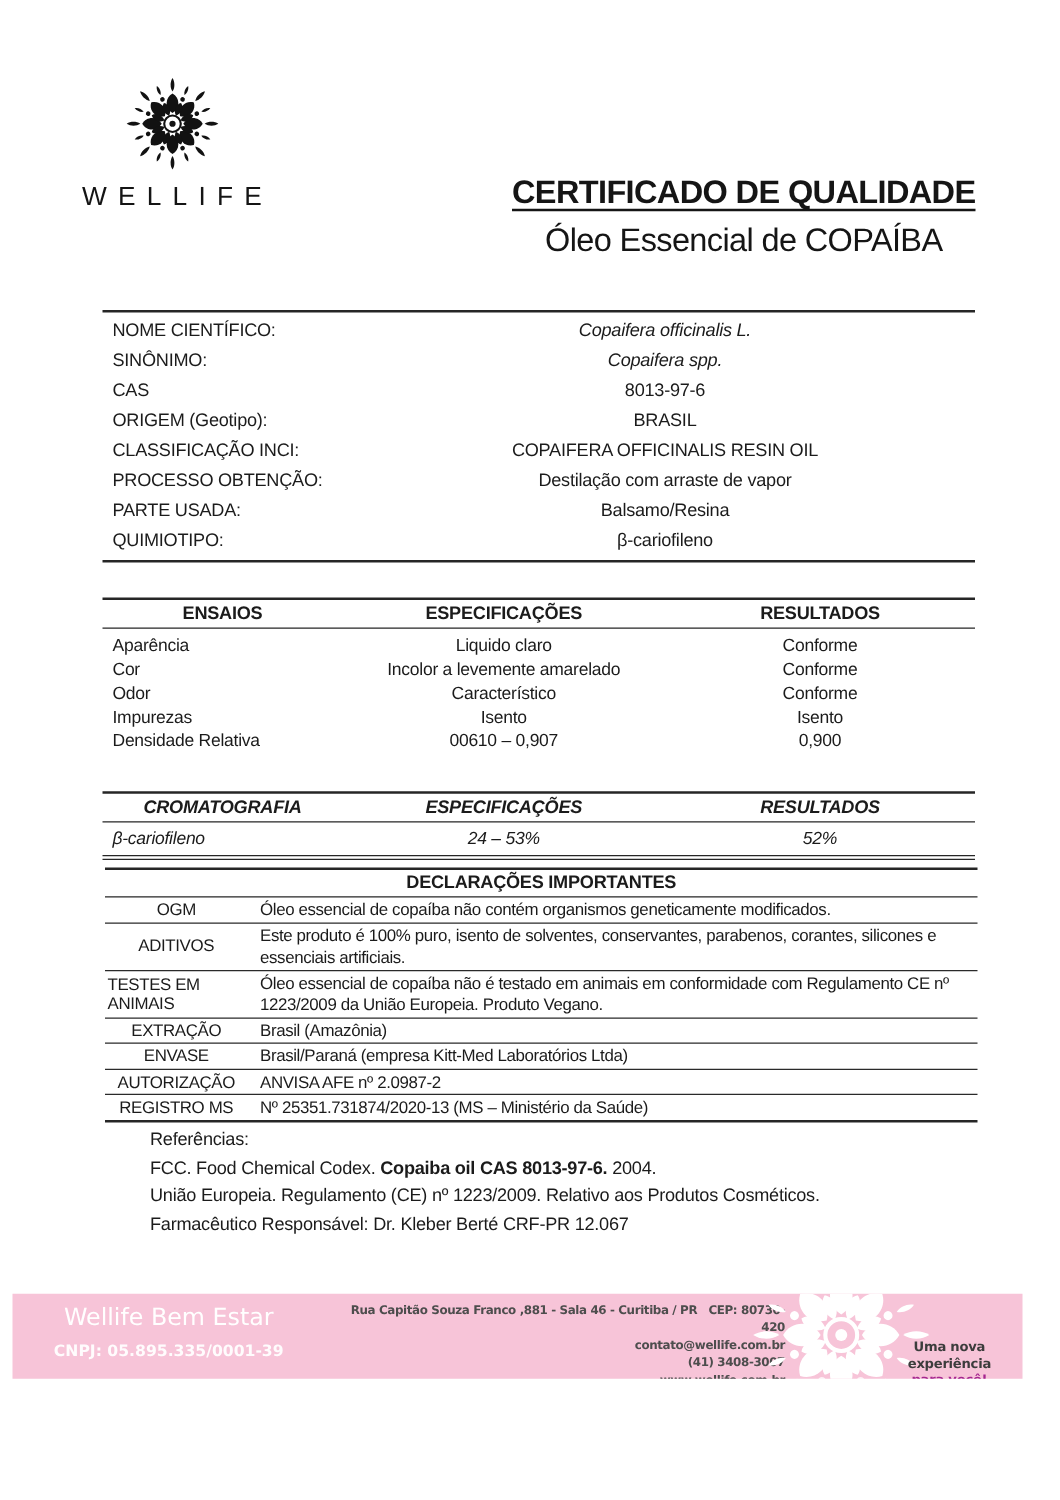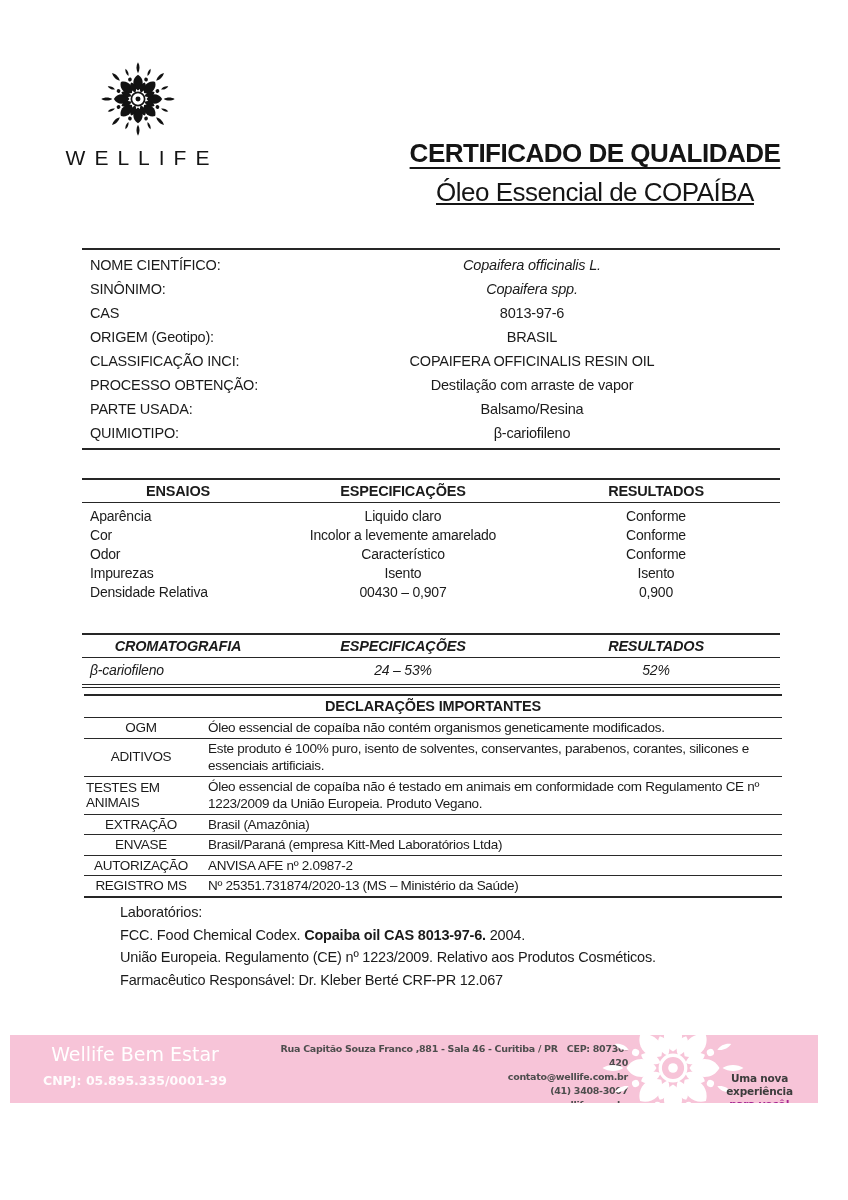--- a/index.html
+++ b/index.html
@@ -7,21 +7,21 @@
         font-family:"Liberation Sans",sans-serif;color:#1b1b1b;}
 
   
   .logo{position:absolute;left:50px;top:60px;width:175px;text-align:center;}
   .logo svg{display:block;margin:0 auto;color:#121212;}
   .wordmark{margin-top:8px;font-size:21px;font-weight:500;letter-spacing:9px;padding-left:9px;color:#141414;}
 
   .title-block{position:absolute;left:392px;top:138px;width:406px;text-align:center;color:#151515;}
   .title-line1{font-size:26px;letter-spacing:-0.5px;font-weight:bold;}
   .title-line1 span{text-decoration:underline;text-decoration-thickness:2px;text-underline-offset:5px;}
-  .title-line2{font-size:26px;letter-spacing:-0.5px;margin-top:8px;text-decoration:underline;}
+  .title-line2{font-size:26px;letter-spacing:-0.5px;margin-top:8px;}
 
   
   .info-table{position:absolute;left:82px;top:248px;width:698px;
               border-top:2px solid #262626;border-bottom:2px solid #262626;padding:3px 0;}
   .info-row{display:flex;height:24px;align-items:center;font-size:14.5px;letter-spacing:-0.2px;}
   .info-label{width:194px;padding-left:8px;}
   .info-value{flex:1;text-align:center;}
   .italic{font-style:italic;}
 
   
@@ -175,21 +175,21 @@
         <div class="col2">Característico</div>
         <div class="col3">Conforme</div>
       </div>
       <div class="spec-row">
         <div class="col1">Impurezas</div>
         <div class="col2">Isento</div>
         <div class="col3">Isento</div>
       </div>
       <div class="spec-row">
         <div class="col1">Densidade Relativa</div>
-        <div class="col2">00430 – 0,907</div>
+        <div class="col2">00610 – 0,907</div>
         <div class="col3">0,900</div>
       </div>
     </div>
   </div>
 
   <div class="spec-table" id="cromatografia">
     <div class="spec-header">
       <div class="col1 c">CROMATOGRAFIA</div>
       <div class="col2 c">ESPECIFICAÇÕES</div>
       <div class="col3 c">RESULTADOS</div>
@@ -244,21 +244,21 @@
     </div>
     <div class="decl-row">
       <div class="decl-label">REGISTRO MS</div>
       <div class="decl-text">
           <span>Nº 25351.731874/2020-13 (MS – Ministério da Saúde)</span>
         </div>
     </div>
   </div>
 
   <div class="refs">
-    <div>Laboratórios:</div>
+    <div>Referências:</div>
     <div><span>FCC. Food Chemical Codex. </span><b>Copaiba oil CAS 8013-97-6.</b><span> 2004.</span></div>
     <div>União Europeia. Regulamento (CE) nº 1223/2009. Relativo aos Produtos Cosméticos.</div>
     <div>Farmacêutico Responsável: Dr. Kleber Berté CRF-PR 12.067</div>
   </div>
 
   <div class="footer-band">
     <div class="f-company">Wellife Bem Estar</div>
     <div class="f-cnpj">CNPJ: 05.895.335/0001-39</div>
     <div class="f-address">
       <div>Rua Capitão Souza Franco ,881 - Sala 46 - Curitiba / PR&nbsp;&nbsp; CEP: 80730-420</div>

